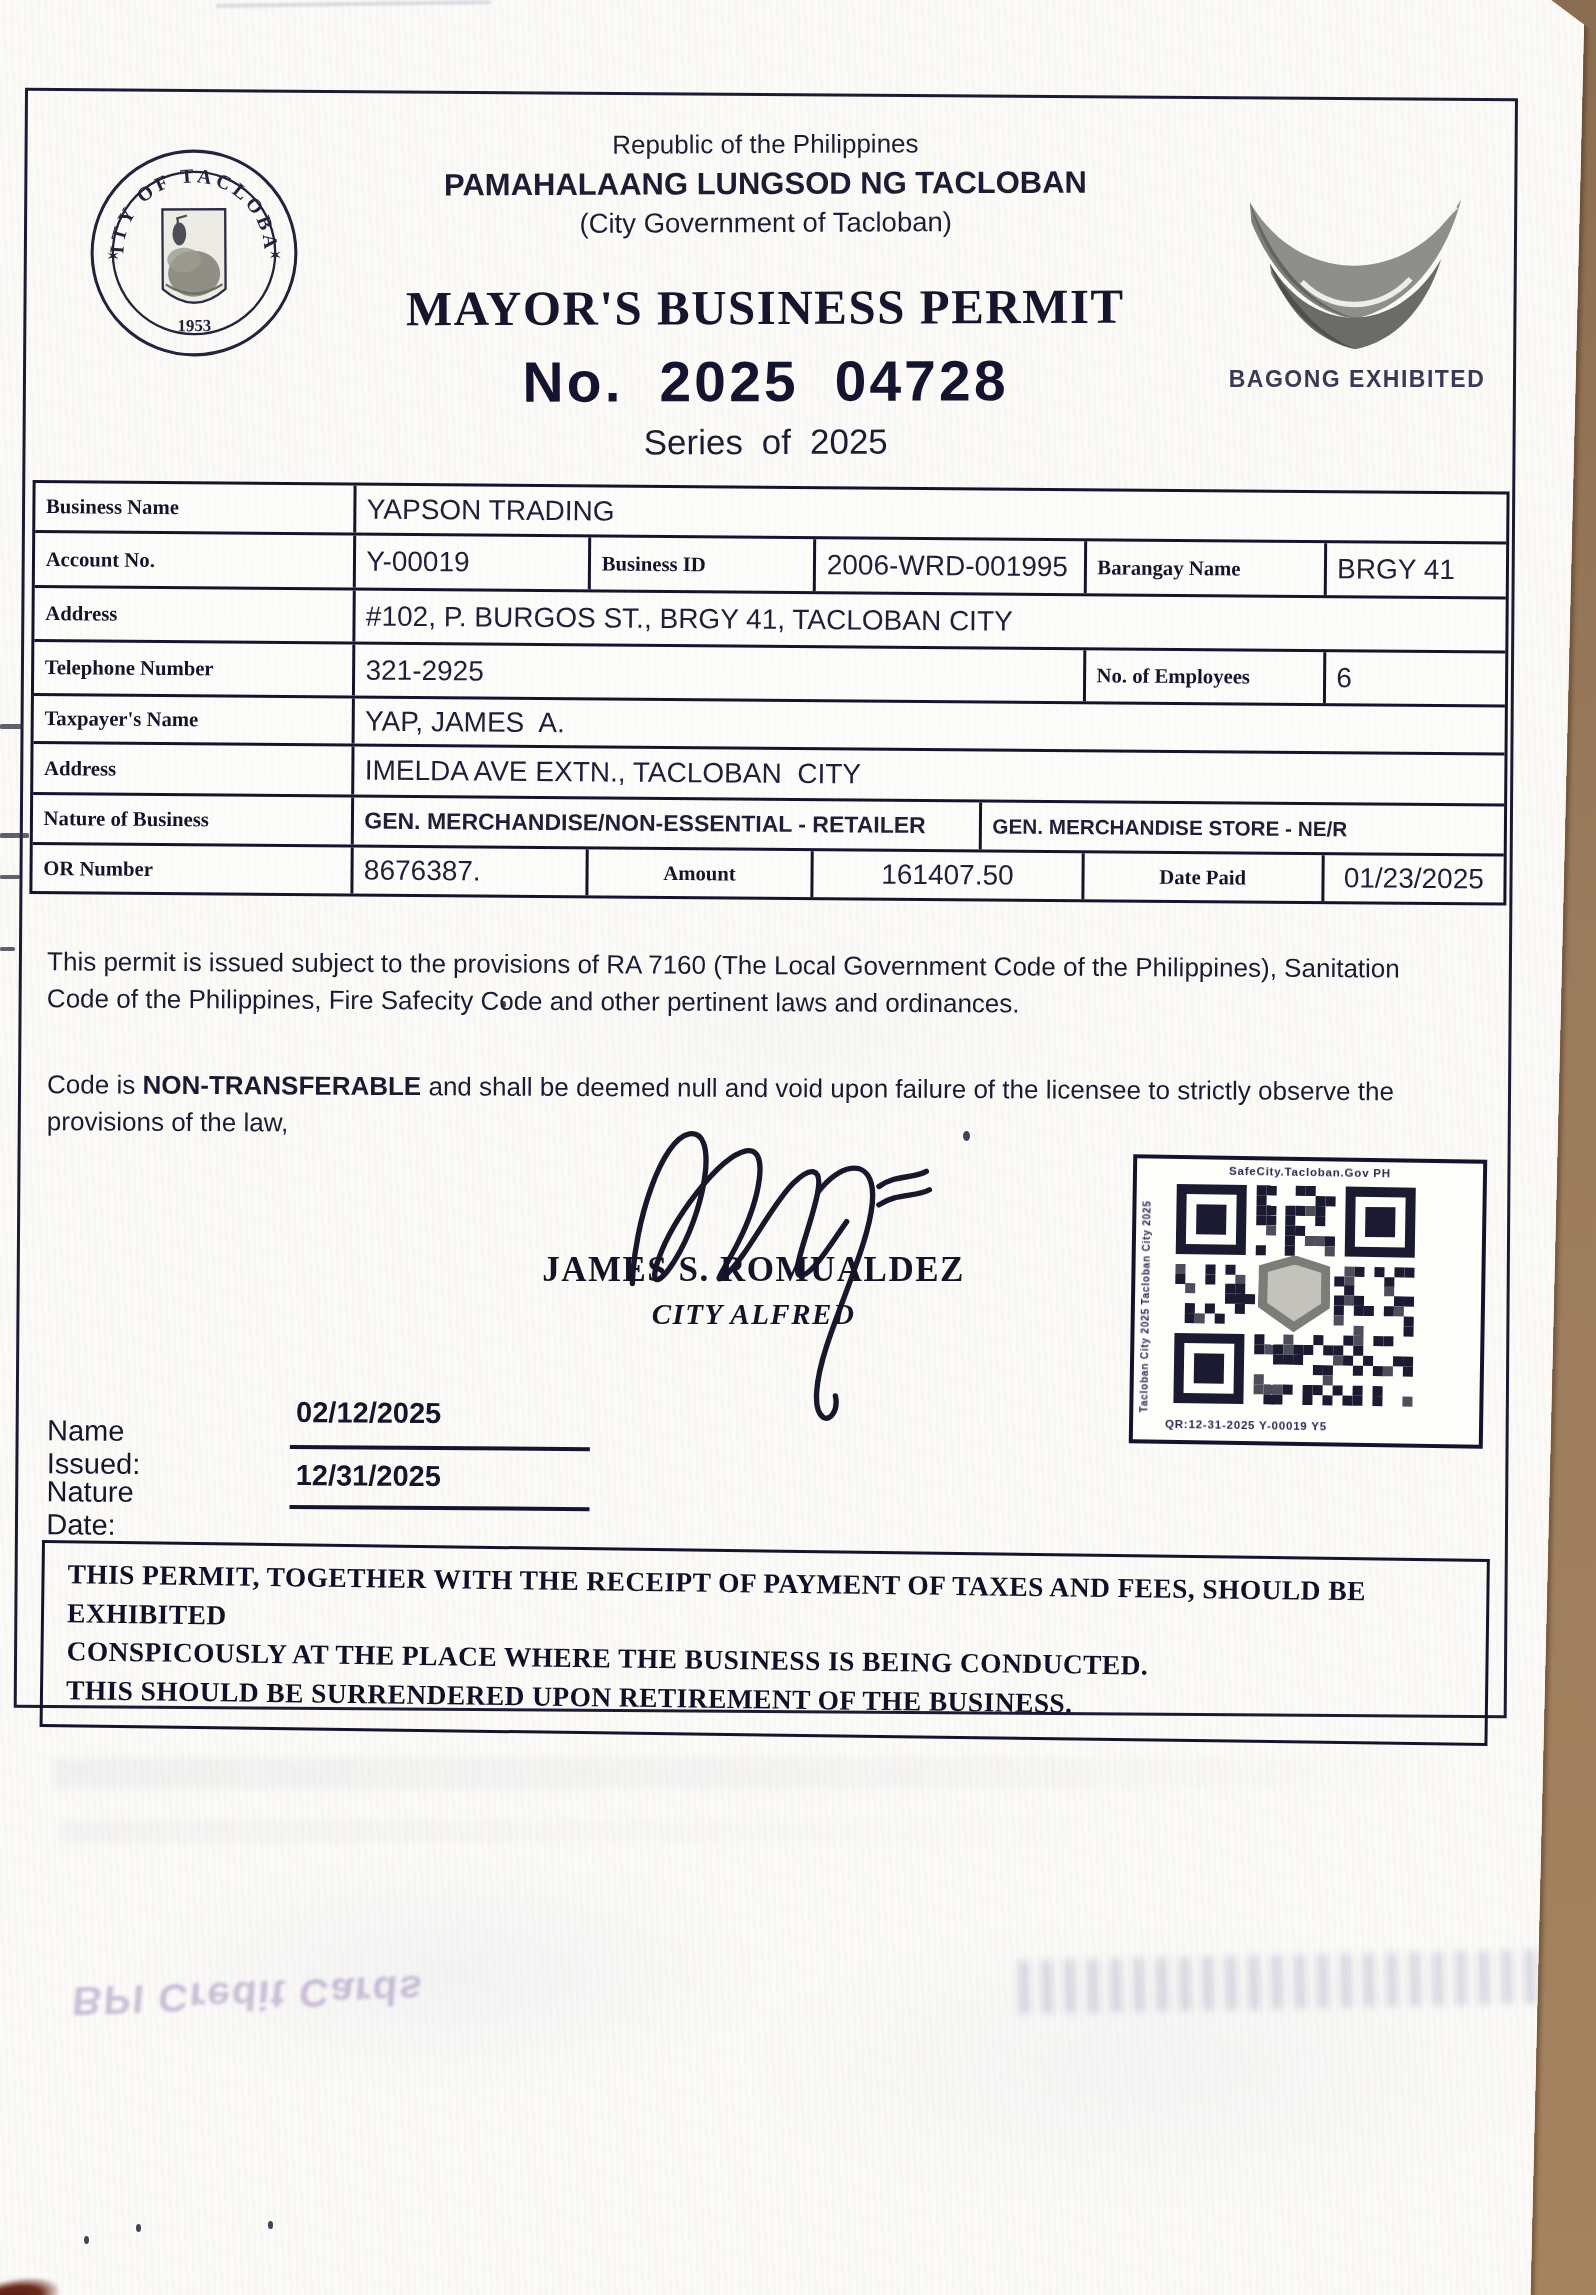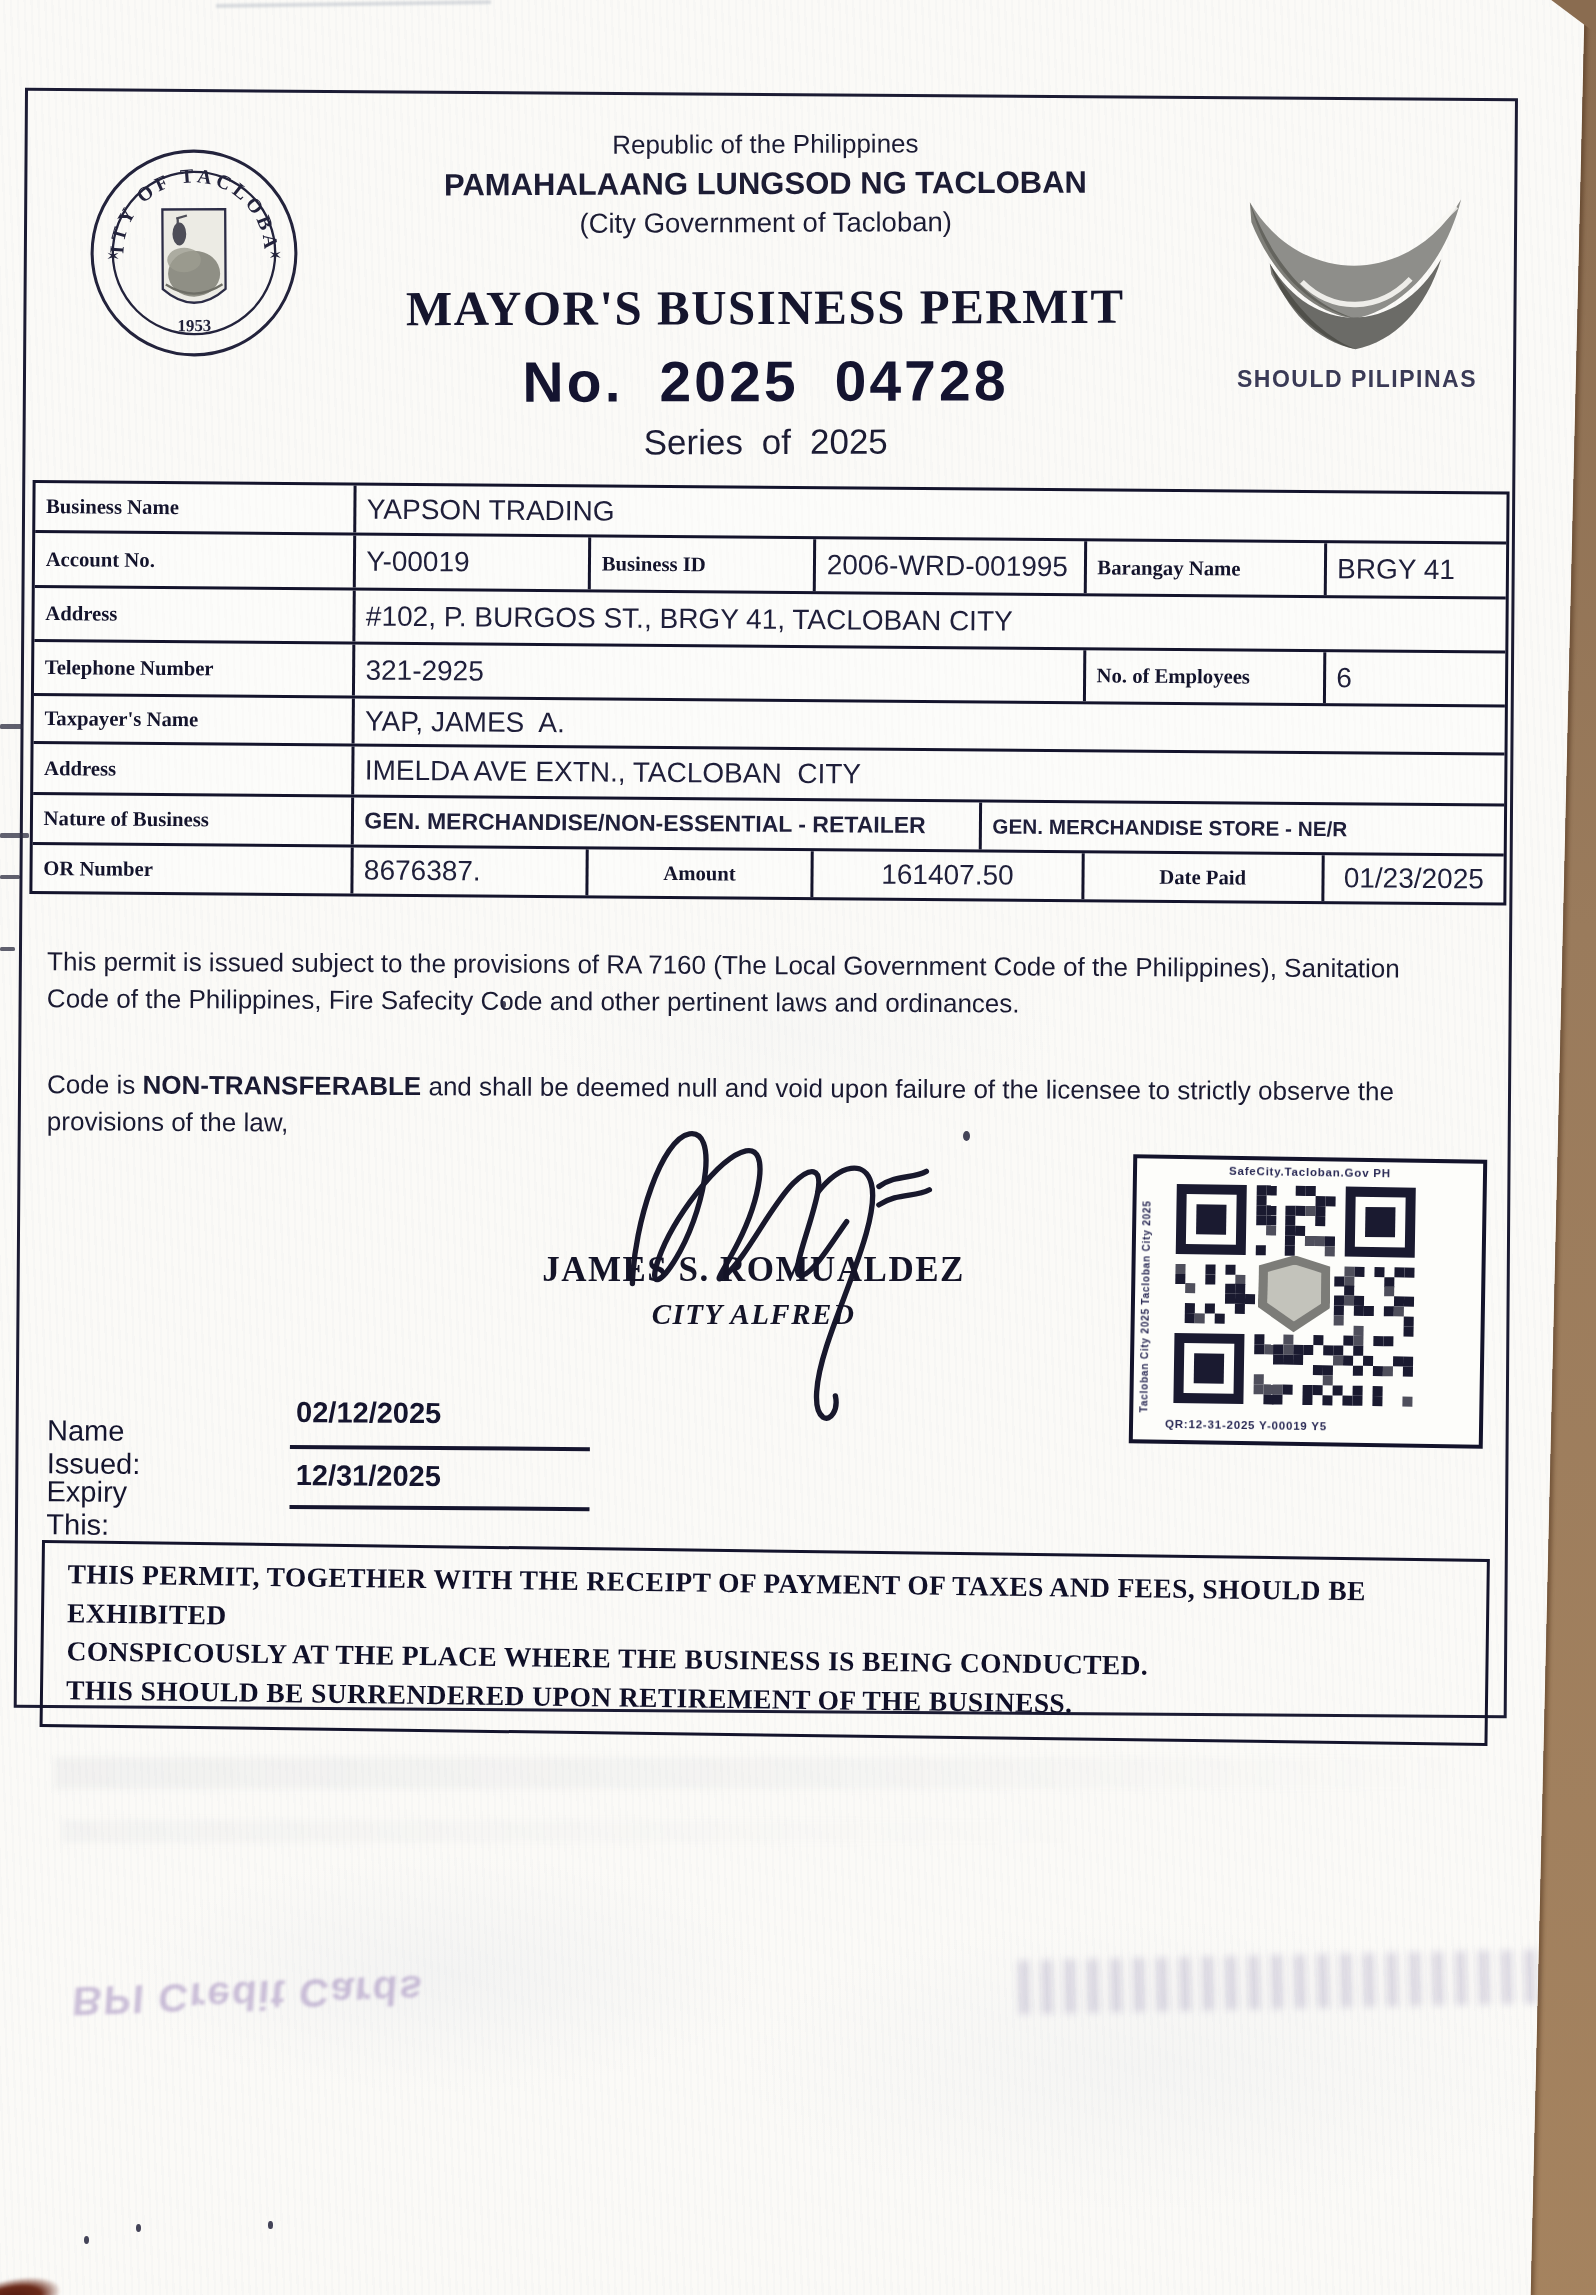--- a/index.html
+++ b/index.html
@@ -204,21 +204,21 @@
 <div class="bagong-logo">
   <svg width="245" height="170" viewBox="0 0 320 222">
     <path d="M22,16 C88,128 232,126 298,12 C276,98 222,154 160,168 C98,154 44,100 22,16 Z" fill="#8e8e8a"></path>
     <path d="M22,16 C58,108 104,150 160,168 C104,162 52,112 24,42 Z" fill="#55554f" opacity=".75"></path>
     <path d="M48,96 C106,192 214,190 272,90 C252,156 210,198 160,208 C110,198 68,158 48,96 Z" fill="#6b6b67"></path>
     <path d="M48,96 C84,158 118,190 160,208 C118,198 76,160 50,110 Z" fill="#44443f" opacity=".7"></path>
     <path d="M90,120 C130,160 190,160 232,116" stroke="#f8f7f3" stroke-width="7" fill="none" opacity=".9"></path>
     <path d="M252,60 L292,22" stroke="#f8f7f3" stroke-width="6" opacity=".8"></path>
   </svg>
 </div>
-<div class="bagong-label">SHOULD PILIPINAS</div>
+<div class="bagong-label">BAGONG EXHIBITED</div>
 
 <div class="ptable">
   <div class="prow" style="height:47px;">
     <div class="cell c-l" style="width:21.8%">Business Name</div>
     <div class="cell c-v">YAPSON TRADING</div>
   </div>
   <div class="prow" style="height:52px;">
     <div class="cell c-l" style="width:21.8%">Account No.</div>
     <div class="cell c-v" style="width:16.0%">Y-00019</div>
     <div class="cell c-l" style="width:15.3%">Business ID</div>
@@ -410,21 +410,21 @@
       <div class="qm" style="left: 199px; top: 209px;"></div>
       <div class="qm" style="left: 229px; top: 209px; background: rgb(79, 79, 92);"></div>
     </div>
   <div class="qr-bottom">QR:12-31-2025 Y-00019 Y5</div>
 </div>
 
 <div class="dates">
   <div class="d-label" style="left:57px;top:1414px;">Name Issued:</div>
   <div class="d-value" style="left:306px;top:1394px;">02/12/2025</div>
   <div class="d-line" style="left:300px;top:1443px;width:300px;"></div>
-  <div class="d-label" style="left:57px;top:1475px;">Expiry This:</div>
+  <div class="d-label" style="left:57px;top:1475px;">Nature Date:</div>
   <div class="d-value" style="left:306px;top:1457px;">12/31/2025</div>
   <div class="d-line" style="left:300px;top:1503px;width:300px;"></div>
 </div>
 
 <div class="notice">
   <div>THIS PERMIT, TOGETHER WITH THE RECEIPT OF PAYMENT OF TAXES AND FEES, SHOULD BE EXHIBITED</div>
   <div>CONSPICOUSLY AT THE PLACE WHERE THE BUSINESS IS BEING CONDUCTED.</div>
   <div>THIS SHOULD BE SURRENDERED UPON RETIREMENT OF THE BUSINESS.</div>
 </div>
 

